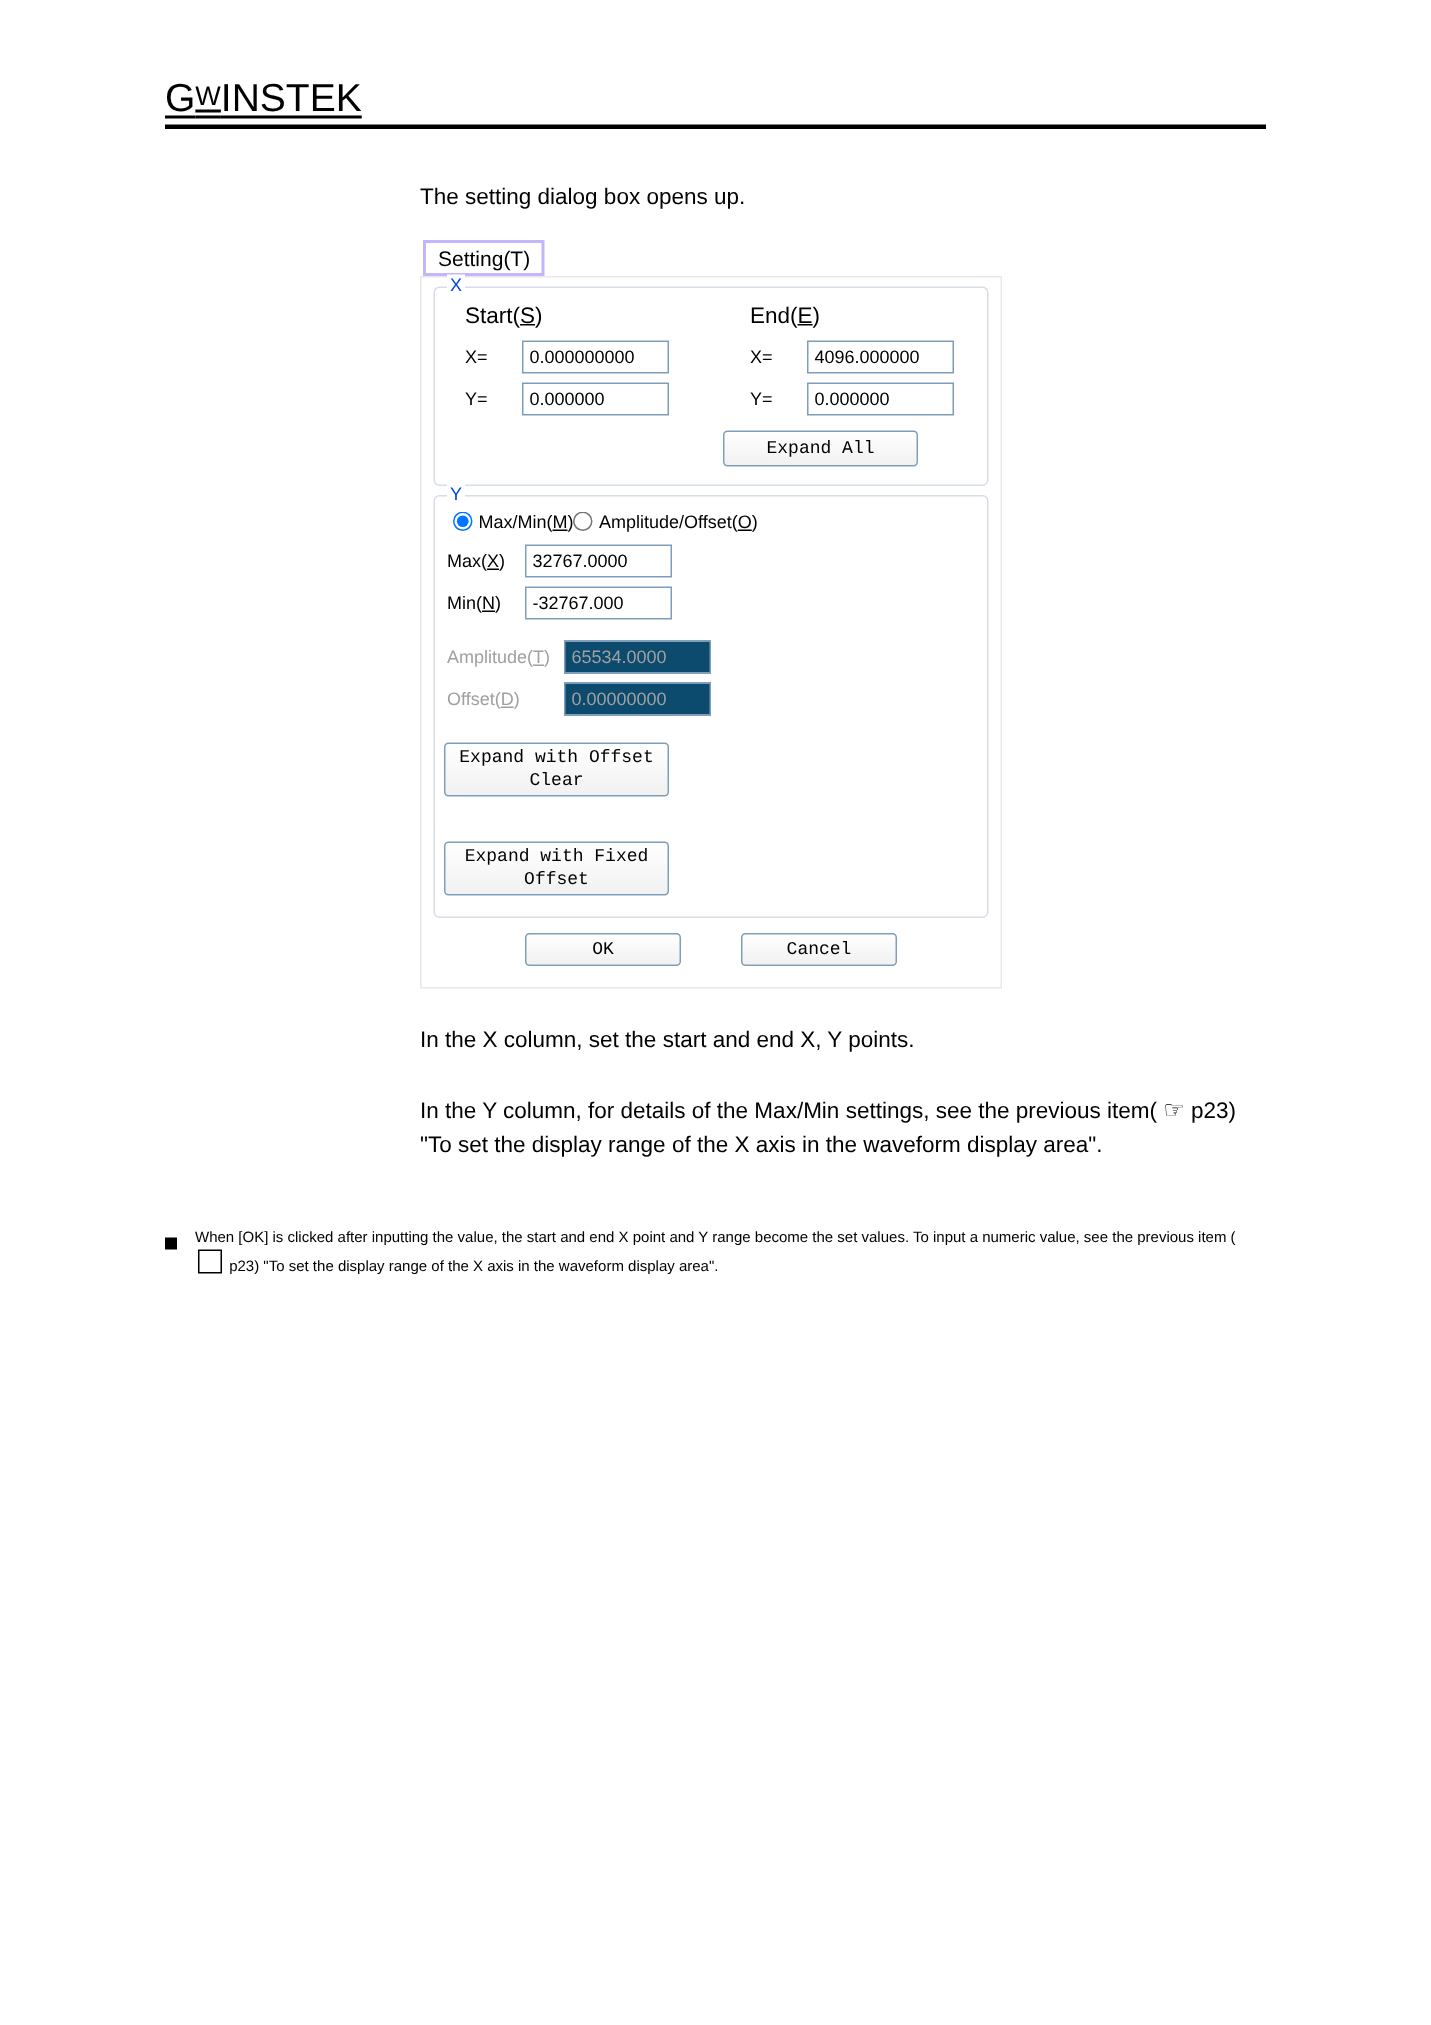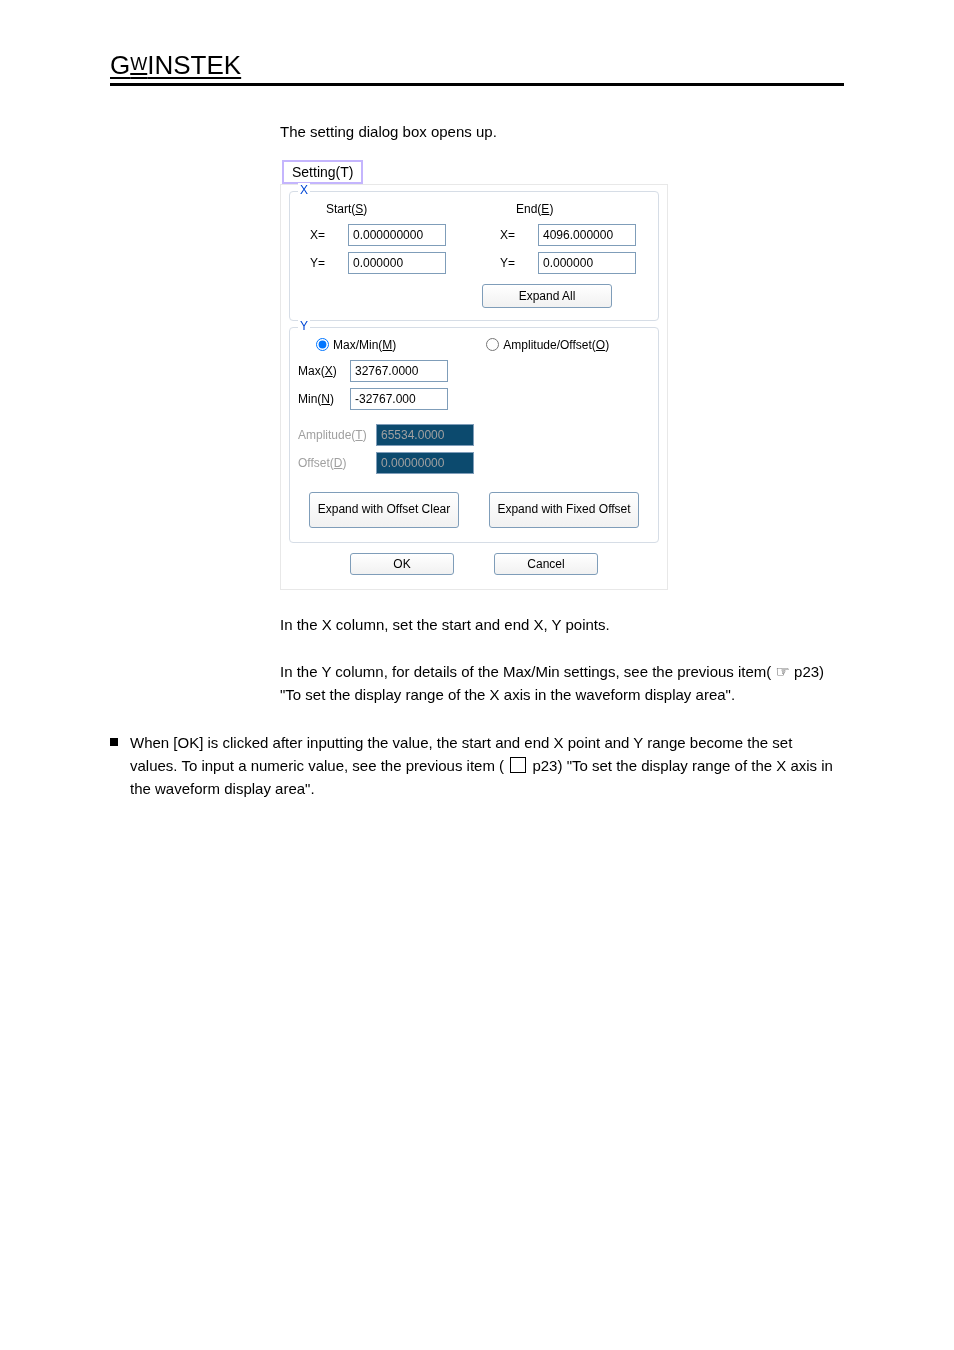--- a/index.html
+++ b/index.html
@@ -97,23 +97,23 @@
     gap: 54px;
   }
   .col {
     display: flex;
     flex-direction: column;
     gap: 6px;
   }
   .col-left { margin-left: 14px; }
   .col-right { margin-left: 0; }
   .label-top {
-    font-size: 12px;
+    font-size: 15px;
     color: #000;
-    margin-left: 16px;
+    margin-left: 0;
     margin-bottom: 2px;
   }
   .field-row {
     display: flex;
     align-items: center;
     gap: 6px;
   }
   .field-label {
     width: 32px;
     text-align: left;
@@ -137,35 +137,34 @@
     background: #0c4a6e;
   }
   .btn {
     display: inline-flex;
     align-items: center;
     justify-content: center;
     border: 1px solid #7f9db9;
     border-radius: 3px;
     background: linear-gradient(#fff, #f1f1f1);
     font-size: 12px;
-    font-family: Liberation Sans, sans-serif;
+    font-family: Liberation Mono, monospace;
     padding: 2px 6px;
     cursor: pointer;
     box-sizing: border-box;
   }
   .btn-expandall {
     width: 130px;
     height: 24px;
     margin-top: 10px;
     margin-left: 186px;
   }
   .radio-row {
     display: flex;
-    gap: 90px;
-    margin-left: 20px;
+    margin-left: 6px;
     margin-bottom: 8px;
     align-items: center;
   }
   .radio {
     display: inline-flex;
     align-items: center;
     gap: 4px;
     font-size: 12px;
   }
   .radio input { margin: 0; }
@@ -174,20 +173,21 @@
     gap: 14px;
     margin-left: 2px;
     flex-direction: column;
   }
   .btn-row {
     display: flex;
     justify-content: center;
     gap: 30px;
     margin-top: 18px;
     margin-bottom: 2px;
+    flex-direction: column;
   }
   .btn-wide {
     width: 150px;
     height: 36px;
     line-height: 1.2;
     text-align: center;
     white-space: normal;
   }
   .okcancel {
     display: flex;
@@ -211,23 +211,23 @@
     margin-top: 24px;
   }
   .pointer-icon {
     display: inline-block;
     font-size: 16px;
     vertical-align: 0;
   }
   .bullet-row {
     display: flex;
     align-items: flex-start;
-    margin-top: 24px;
+    margin-top: 42px;
     margin-left: -170px;
-    font-size: 15px;
+    font-size: 10px;
     line-height: 1.55;
   }
   .bullet-sq {
     width: 8px;
     height: 8px;
     background: #000;
     margin-top: 7px;
     margin-right: 12px;
     flex-shrink: 0;
   }

